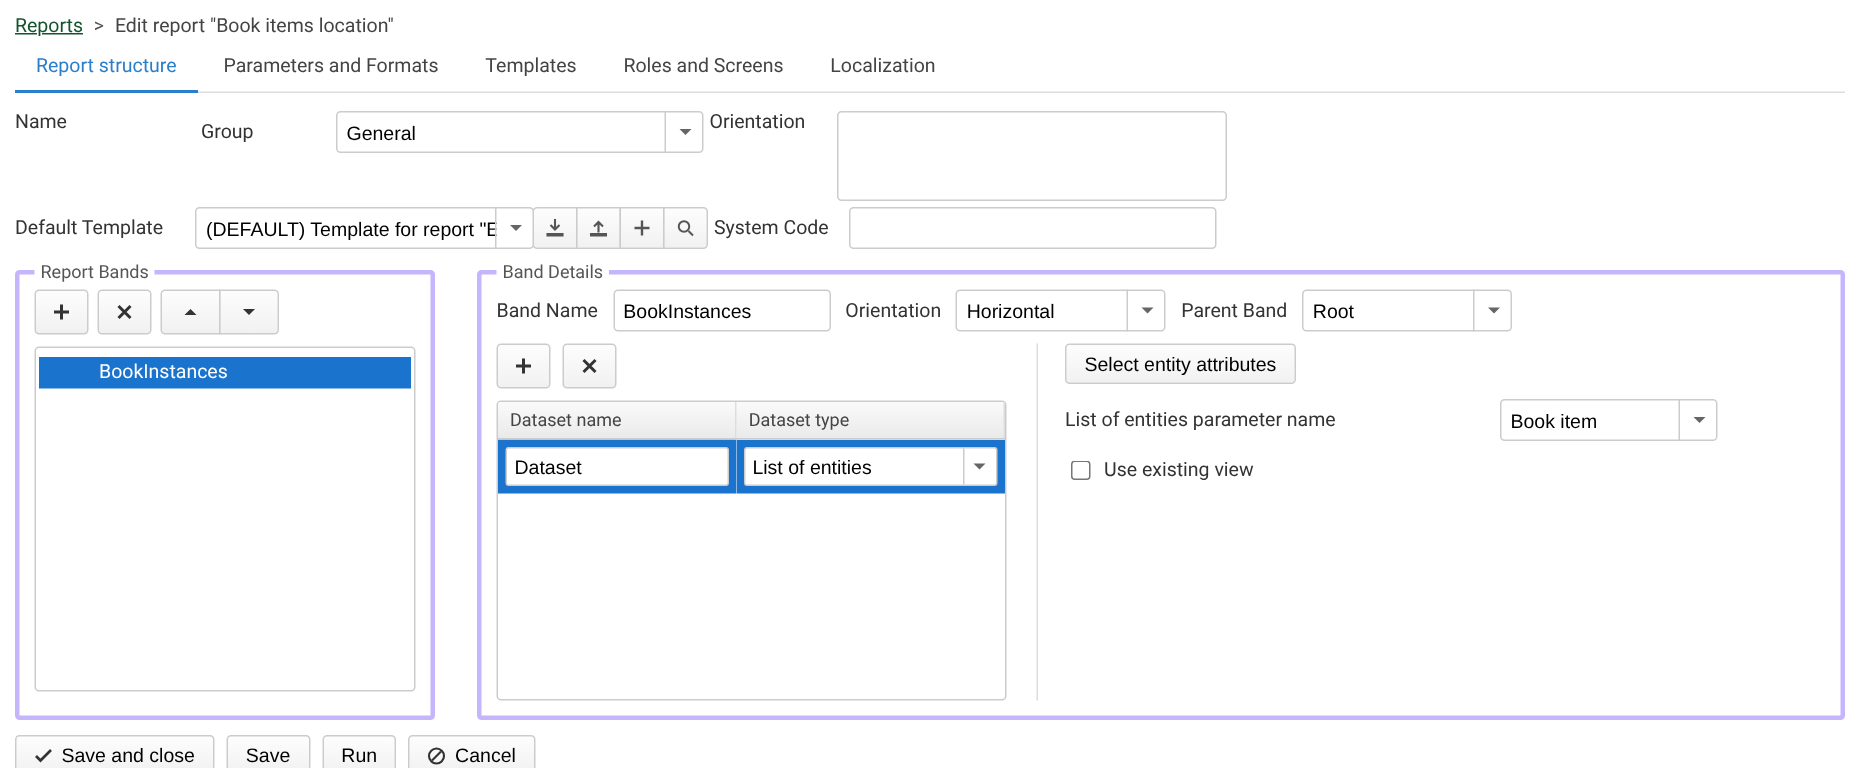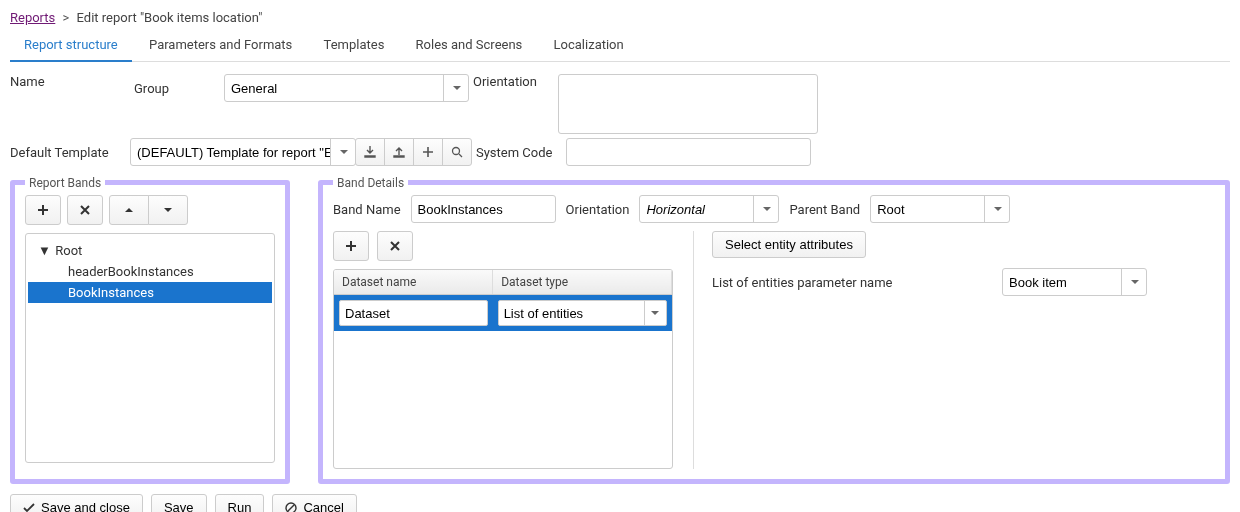--- a/index.html
+++ b/index.html
@@ -4,21 +4,21 @@
 <style>
   * { box-sizing: border-box; }
   body {
     margin: 0;
     padding: 10px;
     font-family: -apple-system, "Segoe UI", Roboto, Tahoma, Arial, sans-serif;
     font-size: 13px;
     color: #333;
     background: #fff;
   }
-  a { color: #701a75; text-decoration: underline; cursor: pointer; }
+  a { color: #14532d; text-decoration: underline; cursor: pointer; }
   .breadcrumb { margin-bottom: 4px; color: #444; }
   .breadcrumb .sep { margin: 0 4px; color: #555; }
   .tabs {
     border-bottom: 1px solid #ddd;
     margin-bottom: 12px;
   }
   .tabs .tab {
     display: inline-block;
     padding: 8px 14px;
     color: #444;
@@ -86,21 +86,21 @@
   }
   .btn-icon svg, .btn svg { fill: #555; }
   .toolbar-group { display: inline-flex; }
   .toolbar-group .btn-icon { border-radius: 0; margin-left: -1px; }
   .toolbar-group .btn-icon:first-child { border-top-left-radius: 3px; border-bottom-left-radius: 3px; margin-left: 0; }
   .toolbar-group .btn-icon:last-child { border-top-right-radius: 3px; border-bottom-right-radius: 3px; }
 
   .panels { display: flex; gap: 12px; }
   .panel {
     position: relative;
-    border: 5px solid #c4b5fd;
+    border: 3px solid #c4b5fd;
     border-radius: 3px;
     padding: 10px;
     margin-top: 8px;
   }
   .panel-title {
     position: absolute;
     top: -9px;
     left: 10px;
     background: #fff;
     padding: 0 4px;
@@ -273,39 +273,34 @@
             </svg>
         </button>
         <button class="btn-icon" style="width:40px;height:30px">
           <svg width="10" height="10" viewBox="0 0 10 10">
               <path d="M1 3 L5 7 L9 3 Z" fill="#333"></path>
             </svg>
         </button>
       </span>
     </div>
     <div class="tree">
-      <div class="tree-item tree-root">
-        <span class="tree-toggle">▼</span>
-        <span>Root</span>
-      </div>
-      <div class="tree-item tree-child">headerBookInstances</div>
       <div class="tree-item tree-child selected">BookInstances</div>
     </div>
   </div>
 
   <div class="resizer"></div>
 
   <div class="panel panel-details">
     <span class="panel-title">Band Details</span>
     <div class="details-top">
       <span class="lbl">Band Name</span>
       <input type="text" style="width: 145px;" value="BookInstances">
       <span class="lbl">Orientation</span>
       <span class="select-wrap">
-        <input type="text" style="width: 140px; font-style: italic;" value="Horizontal">
+        <input type="text" style="width: 140px;" value="Horizontal">
         <span class="caret">
             <svg viewBox="0 0 10 10">
               <path d="M1 3 L5 7 L9 3 Z" fill="#666"></path>
             </svg>
           </span>
       </span>
       <span class="lbl">Parent Band</span>
       <span class="select-wrap">
         <input type="text" style="width: 140px;" value="Root">
         <span class="caret">
@@ -363,20 +358,24 @@
           <span class="rlbl">List of entities parameter name</span>
           <span class="select-wrap">
             <input type="text" style="width: 145px;" value="Book item">
             <span class="caret">
                 <svg viewBox="0 0 10 10">
                   <path d="M1 3 L5 7 L9 3 Z" fill="#666"></path>
                 </svg>
               </span>
           </span>
         </div>
+        <div class="checkbox-row">
+          <input type="checkbox" style="">
+          <span>Use existing view</span>
+        </div>
       </div>
     </div>
   </div>
 </div>
 
 <div class="footer">
   <button class="btn">
     <svg width="12" height="12" viewBox="0 0 12 12">
         <path d="M1 6l3 3 7-7" stroke="#333" stroke-width="1.8" fill="none"></path>
       </svg>

